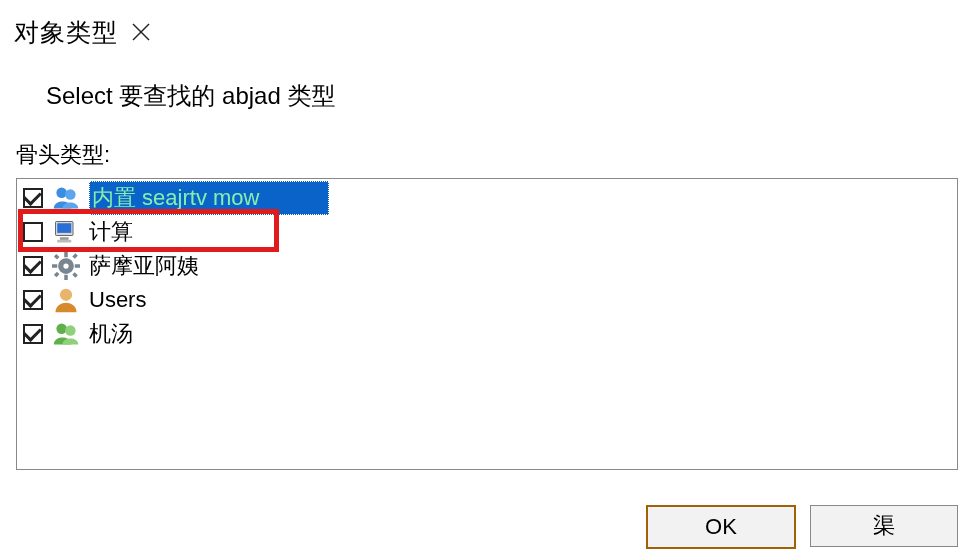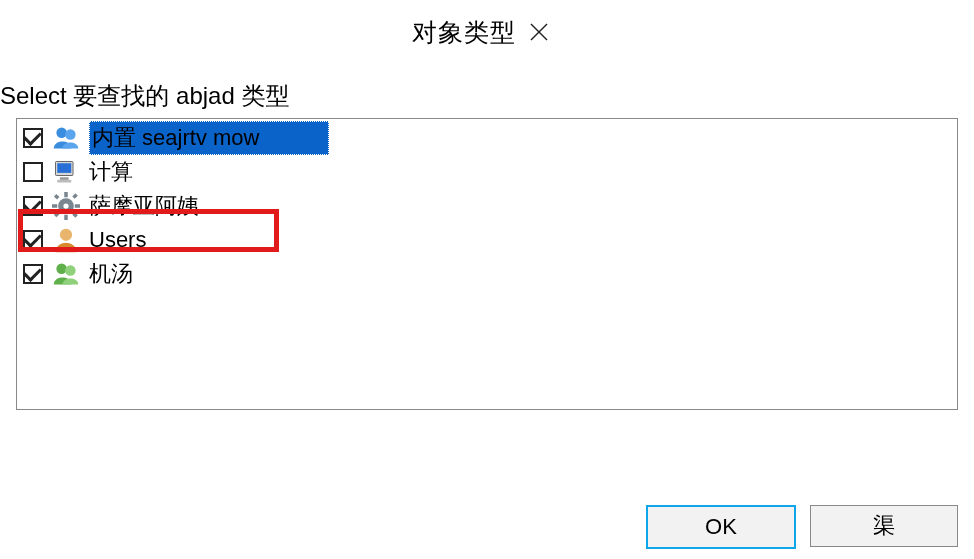--- a/index.html
+++ b/index.html
@@ -15,40 +15,41 @@
   }
   .dialog {
     position: relative;
     width: 100%;
     height: 100%;
     box-sizing: border-box;
   }
   .titlebar {
     display: flex;
     align-items: center;
-    justify-content: center;
+    justify-content: flex-start;
     padding: 8px 14px 0 14px;
     height: 48px;
   }
   .titlebar .title {
     font-size: 25px;
     letter-spacing: 1px;
   }
   .close-btn {
     width: 46px;
     height: 38px;
     display: flex;
     align-items: center;
     justify-content: center;
     cursor: pointer;
   }
   .close-btn svg { width: 20px; height: 20px; }
   .instruction {
     padding: 24px 16px 4px 0;
     font-size: 24px;
+    margin-left: 46px;
   }
   .list-label {
     padding: 24px 16px 6px 16px;
     font-size: 22px;
   }
   .list-box {
     margin: 2px 16px 0 16px;
     border: 1px solid #888;
     height: 292px;
     background: #fff;
@@ -89,21 +90,21 @@
     align-items: center;
     justify-content: center;
   }
   .ico svg { width: 28px; height: 28px; }
   .row-label {
     font-size: 22px;
     white-space: nowrap;
   }
   .row.selected .row-label-wrap {
     background: #0a63c9;
-    color: #000000;
+    color: #86efac;
     padding: 1px 12px 1px 2px;
     display: inline-block;
     min-width: 240px;
     border: 1px dotted #fff;
     box-sizing: border-box;
   }
   .row-label-wrap { display: inline-block; }
   .highlight-box {
     position: absolute;
     border: 5px solid #e11b1b;
@@ -126,40 +127,41 @@
     height: 40px;
     border: 1px solid #888;
     background: #f2f2f2;
     display: flex;
     align-items: center;
     justify-content: center;
     font-size: 22px;
     cursor: pointer;
   }
   .btn.primary {
-    border: 2px solid #0ea5e9;
+    border: 2px solid #a16207;
   }
 </style>
 </head>
 <body>
 
 <div class="dialog">
 
   <div class="titlebar">
     <div class="title">对象类型</div>
     <div class="close-btn">
       <svg viewBox="0 0 20 20">
         <line x1="2" y1="2" x2="18" y2="18" stroke="#222" stroke-width="1.5"></line>
         <line x1="18" y1="2" x2="2" y2="18" stroke="#222" stroke-width="1.5"></line>
       </svg>
     </div>
   </div>
 
   <div class="instruction">Select 要查找的 abjad 类型</div>
 
+  <div class="list-label">骨头类型:</div>
 
   <div class="list-box">
 
     <div class="row selected">
       <div class="chk checked"></div>
       <div class="ico">
         <svg viewBox="0 0 32 32">
           <circle cx="11" cy="10" r="6" fill="#3b8de0"></circle>
           <circle cx="21" cy="12" r="6" fill="#5aa5ee"></circle>
           <path d="M2 28c0-6 6-8 10-8s10 2 10 8" fill="#3b8de0"></path>

